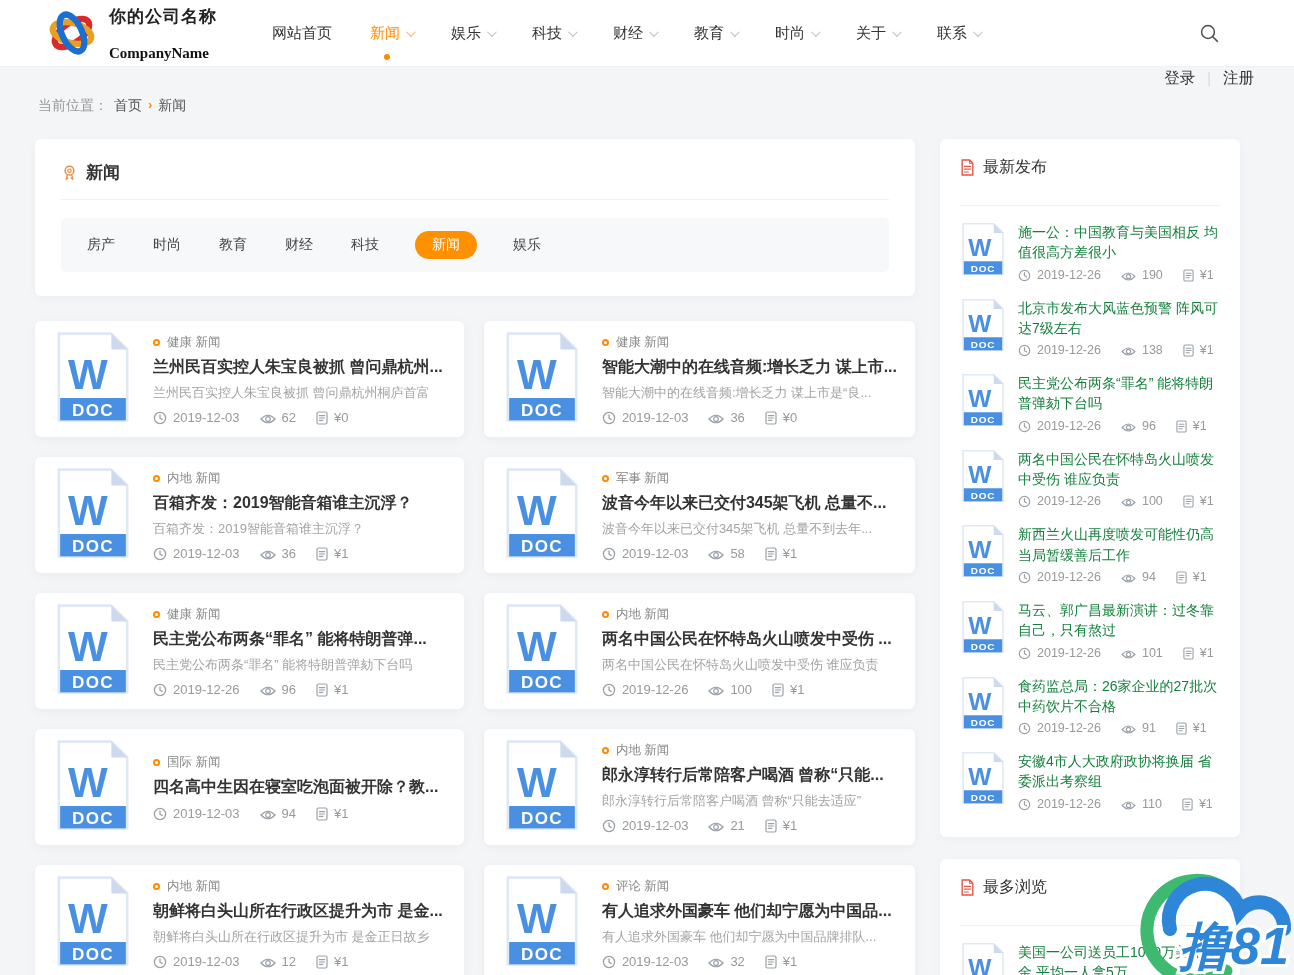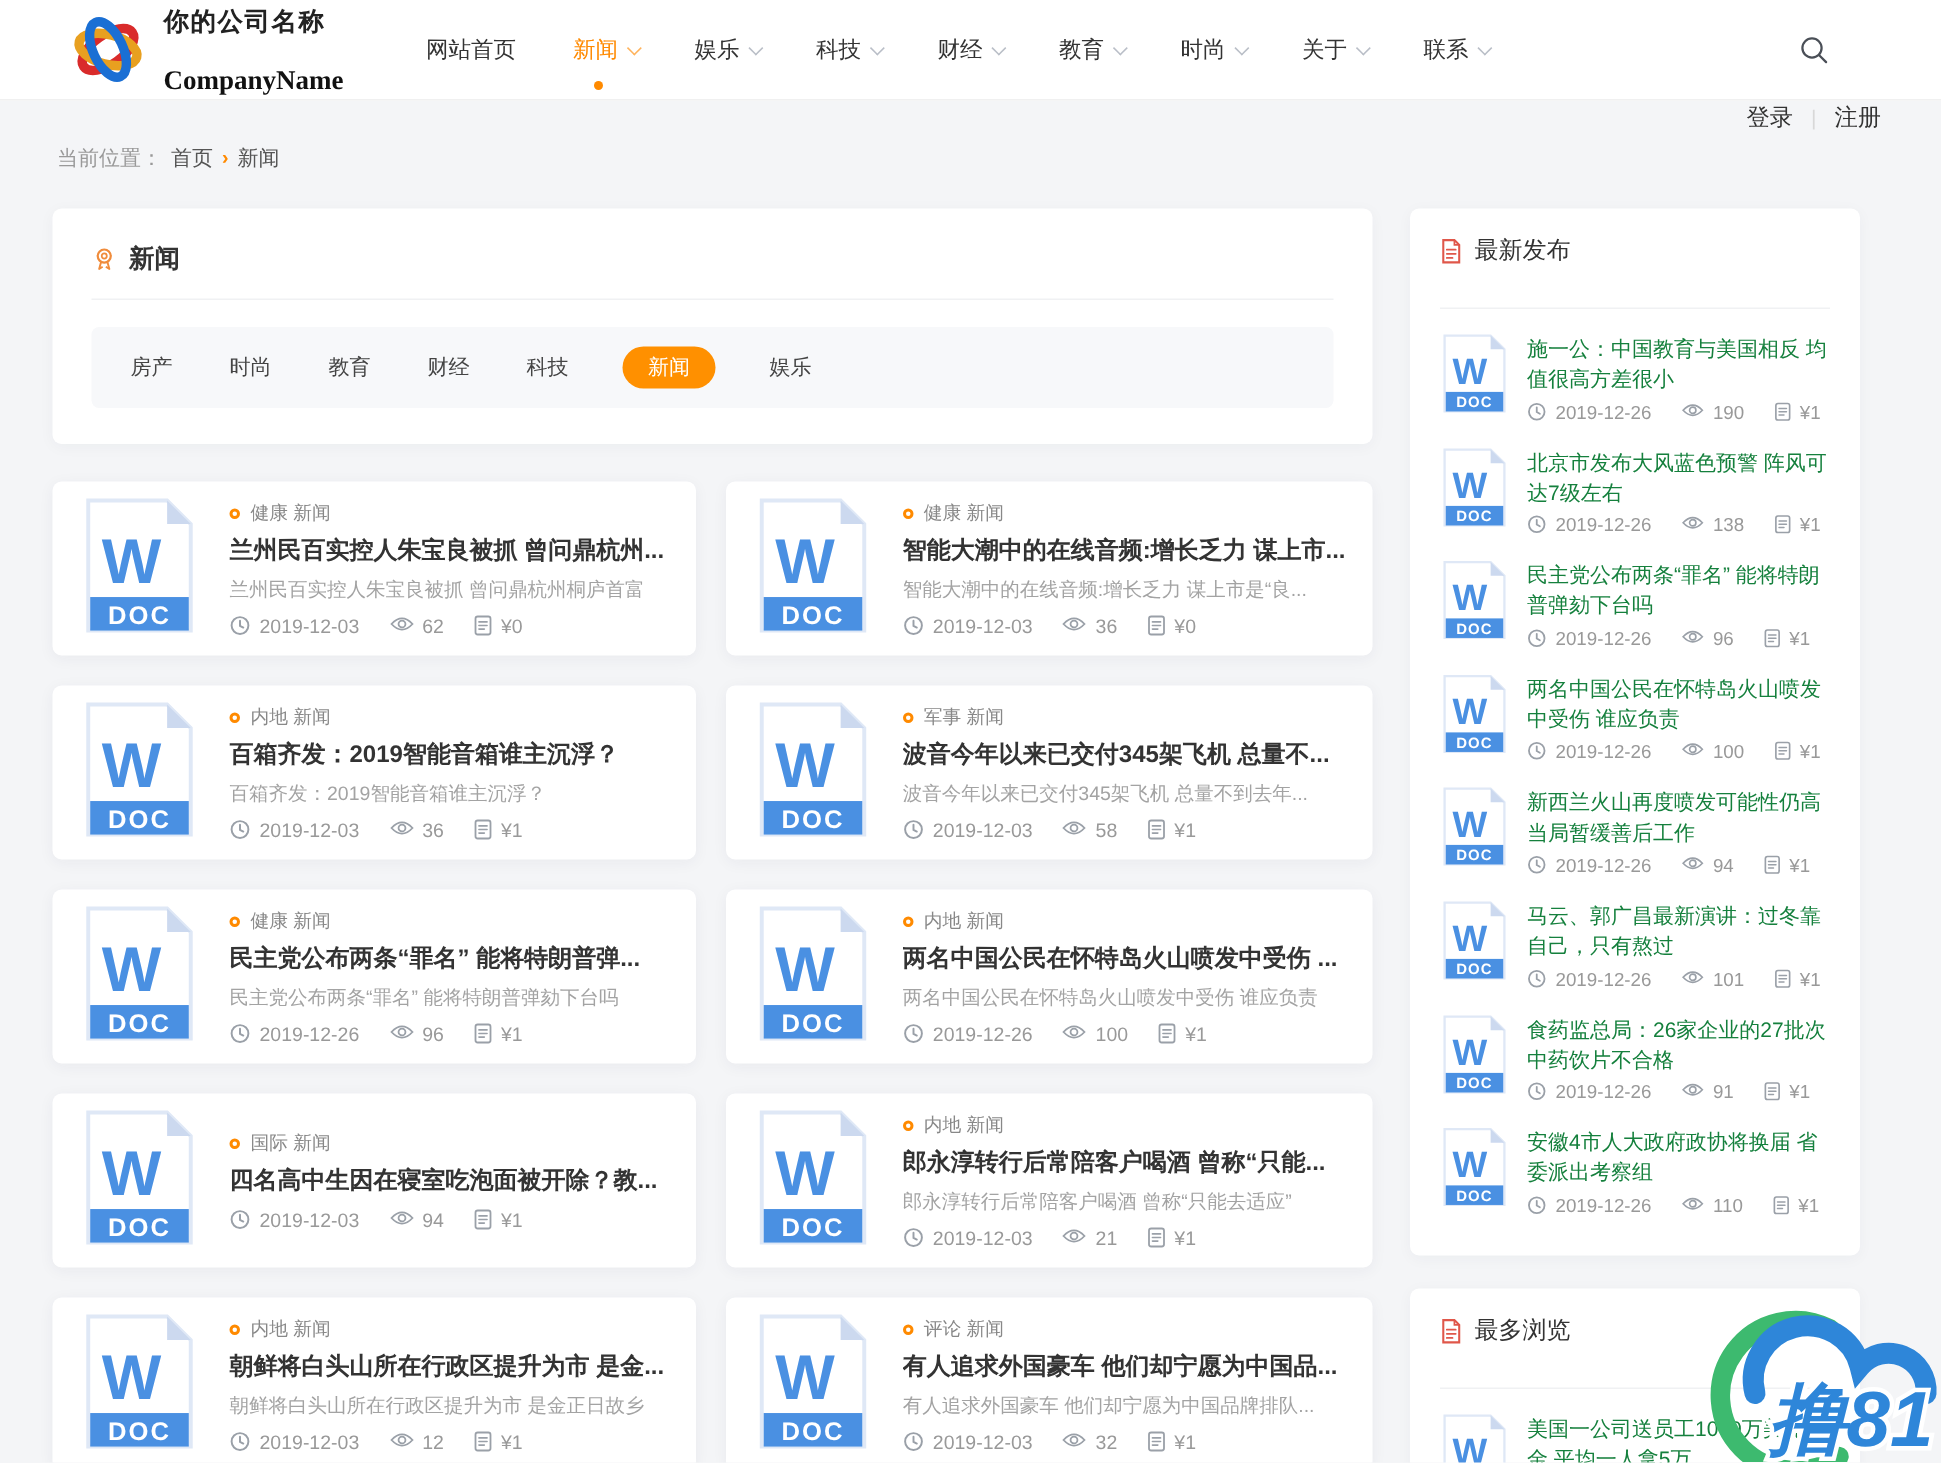--- a/index.html
+++ b/index.html
@@ -5,21 +5,21 @@
   * { margin:0; padding:0; box-sizing:border-box; }
   html,body { width:1294px; height:975px; overflow:hidden; background:#f4f5f7;
     font-family:"Liberation Sans","DejaVu Sans",sans-serif; color:#333; }
 
   
   .header { height:67px; background:#fff; display:flex; align-items:center;
     padding:0 40px 0 45px; border-bottom:1px solid #f0f0f0; }
   .logo-wrap { display:flex; align-items:center; gap:10px; }
   .logo-mark { width:54px; height:54px; }
   .logo-text .cn { font-size:17px; font-weight:bold; color:#222; letter-spacing:1px; }
-  .logo-text .en { font-size:18px; font-weight:bold; color:#111; margin-top:17px; font-family:"Liberation Serif","DejaVu Serif",serif; }
+  .logo-text .en { font-size:15px; font-weight:bold; color:#111; margin-top:17px; font-family:"Liberation Serif","DejaVu Serif",serif; }
   .nav { display:flex; align-items:center; margin-left:55px; gap:38px; }
   .nav-item { position:relative; font-size:15px; color:#333; text-decoration:none; cursor:pointer;
     display:flex; align-items:center; gap:5px; padding:6px 0; }
   .nav-item .caret { width:7px; height:7px; border-right:1.5px solid #b9bec7; border-bottom:1.5px solid #b9bec7;
     transform:rotate(45deg) translateY(-2px); margin-left:1px; }
   .nav-item.active { color:#ff8a00; }
   .nav-item.active .caret { border-color:#ffb35c; }
   .nav-item .dot { display:none; }
   .nav-item.active .dot { display:block; position:absolute; left:calc(50% - 8px); bottom:-11px;
     width:6px; height:6px; border-radius:50%; background:#ff8a00; }
@@ -57,21 +57,21 @@
   .card { background:#fff; border-radius:6px; box-shadow:0 2px 10px rgba(30,40,80,.05);
     height:116px; padding:13px 18px; display:flex; gap:20px; align-items:center; cursor:pointer; }
   .doc-icon { flex:none; }
   .card-body { flex:1; min-width:0; }
   .cat-row { display:flex; align-items:center; gap:7px; font-size:12.5px; color:#888; }
   .cat-dot { width:7px; height:7px; border:2px solid #ff8a00; border-radius:50%; }
   .card-title { font-size:16px; font-weight:bold; color:#333; margin-top:6px;
     white-space:nowrap; overflow:hidden; text-overflow:ellipsis; }
   .card-excerpt { font-size:13px; color:#a3a3a3; margin-top:6px;
     white-space:nowrap; overflow:hidden; text-overflow:ellipsis; }
-  .meta { display:flex; align-items:flex-start; gap:6px; font-size:13px; color:#999; margin-top:8px; }
+  .meta { display:flex; align-items:flex-end; gap:6px; font-size:13px; color:#999; margin-top:8px; }
   .meta .m-gap { width:8px; }
   .meta svg { flex:none; }
 
   
   .side-panel { padding:18px 20px 10px; }
   .side-panel + .side-panel { margin-top:22px; }
   .side-head { display:flex; align-items:center; gap:8px; padding-bottom:27px; border-bottom:1px solid #f0f1f3; margin-bottom:16px; }
   .side-title-text { font-size:16px; color:#333; }
   .side-item { display:flex; gap:12px; margin-bottom:16px; cursor:pointer; }
   .side-item .doc-icon svg { display:block; }

